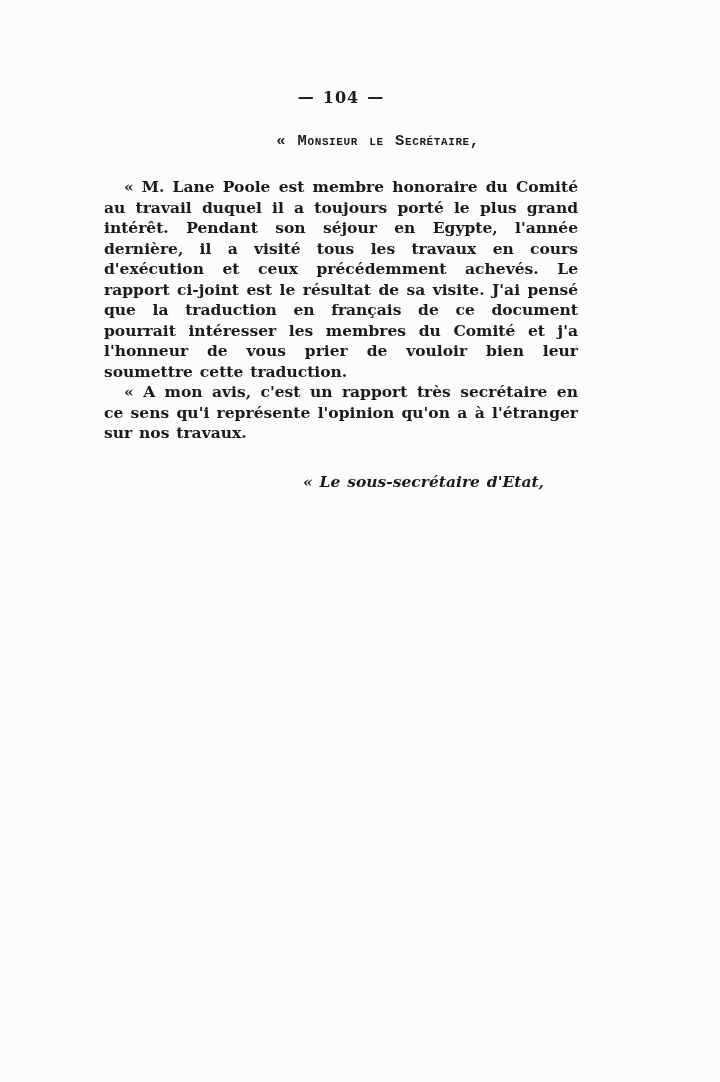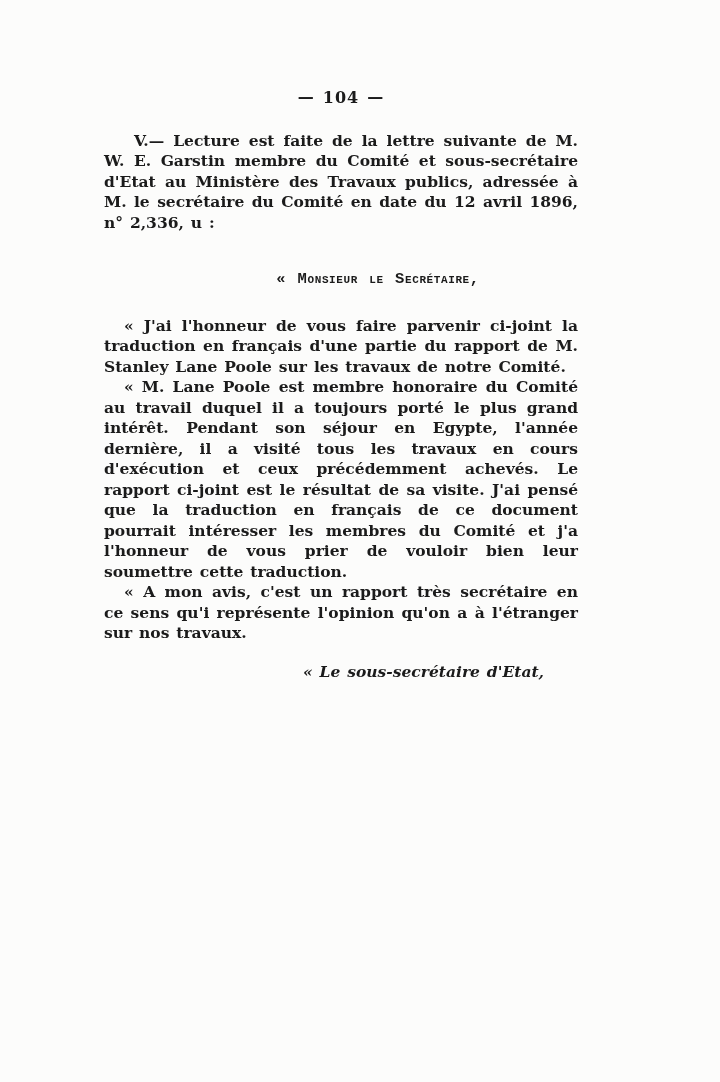--- a/index.html
+++ b/index.html
@@ -40,21 +40,21 @@
     text-align: center;
     font-variant: small-caps;
     letter-spacing: 0.6px;
     font-family: Liberation Mono, monospace;
   }
   .letter-body p {
     margin: 0;
     text-indent: 20px;
   }
   .signature {
-    margin-top: 18px;
+    margin-top: 28px;
     text-align: right;
   }
   .sig-role {
     font-style: italic;
     padding-right: 34px;
   }
   .sig-signed {
     padding-right: 6px;
     margin-top: 2px;
   }
@@ -63,26 +63,24 @@
     letter-spacing: 0.5px;
   }
 </style>
 </head>
 <body>
 
 <div class="page">
 
   <div class="page-number">— 104 —</div>
 
-  <p class="intro">V.— Lecture est faite de la lettre suivante de M. W. E. Garstin membre du Comité et sous-secrétaire d'Etat au Ministère des Travaux publics, adressée à M. le secrétaire du Comité en date du 12 avril 1896, n° 2,336, u :</p>
 
   <div class="salutation">« Monsieur le Secrétaire,</div>
 
   <div class="letter-body" id="letter-body">
-      <p>« J'ai l'honneur de vous faire parvenir ci-joint la traduction en français d'une partie du rapport de M. Stanley Lane Poole sur les travaux de notre Comité.</p>
       <p>« M. Lane Poole est membre honoraire du Comité au travail duquel il a toujours porté le plus grand intérêt. Pendant son séjour en Egypte, l'année dernière, il a visité tous les travaux en cours d'exécution et ceux précédemment achevés. Le rapport ci-joint est le résultat de sa visite. J'ai pensé que la traduction en français de ce document pourrait intéresser les membres du Comité et j'a l'honneur de vous prier de vouloir bien leur soumettre cette traduction.</p>
       <p>« A mon avis, c'est un rapport très secrétaire en ce sens qu'i représente l'opinion qu'on a à l'étranger sur nos travaux.</p>
     </div>
 
   <div class="signature">
     <div class="sig-role">« Le sous-secrétaire d'Etat,</div>
   </div>
 
 </div>
 

